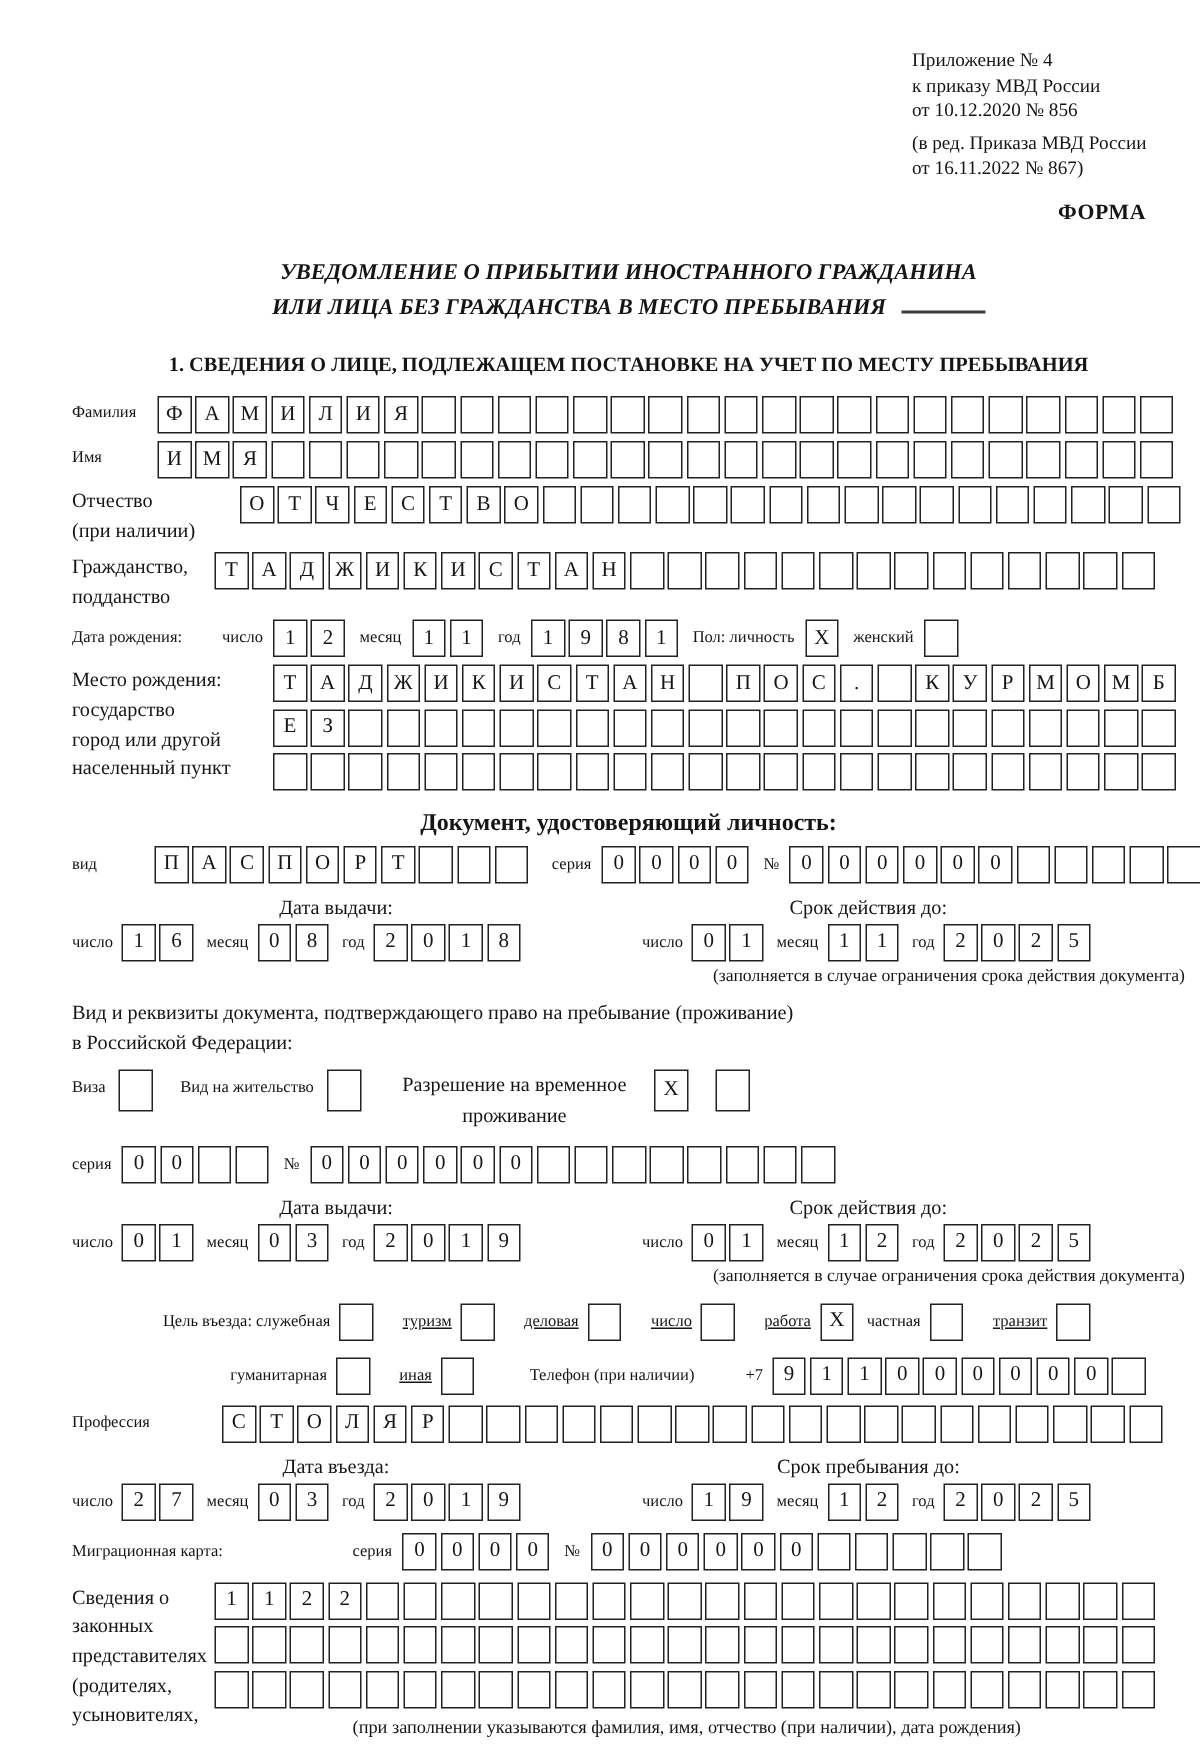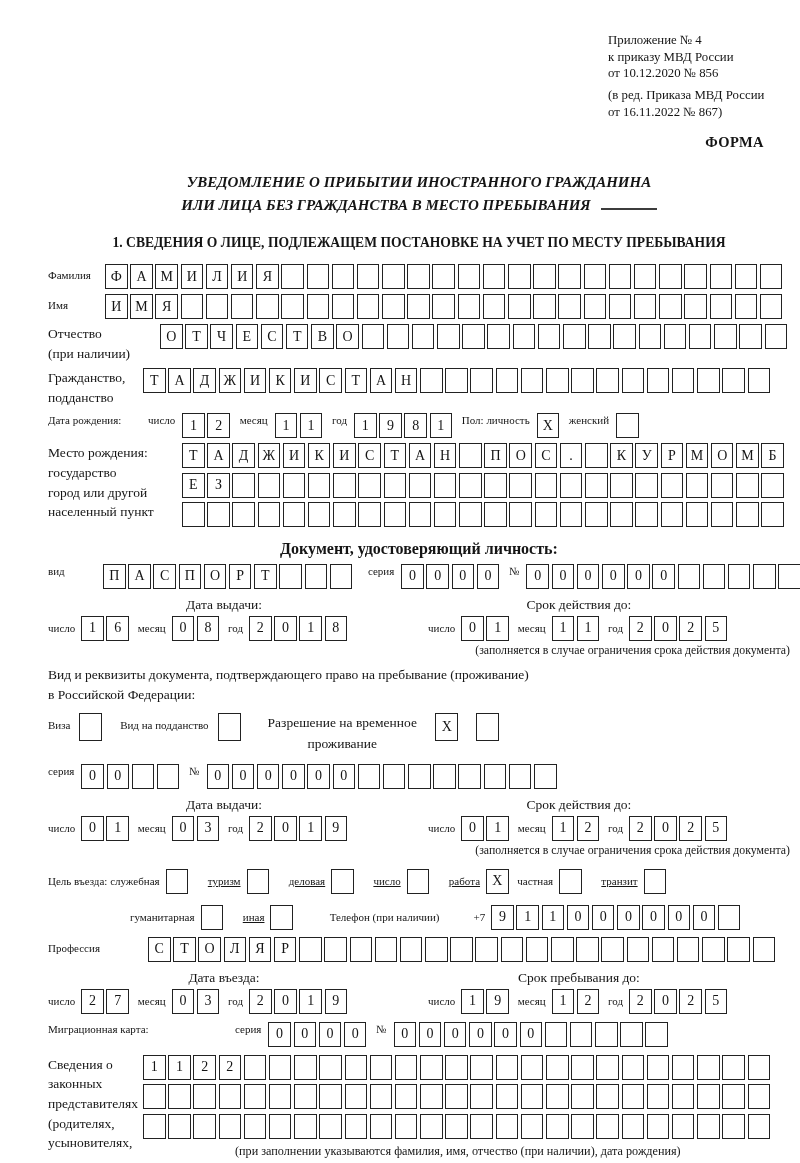--- a/index.html
+++ b/index.html
@@ -23,42 +23,42 @@
   .w57{width:57px}.w95{width:95px}.w100{width:100px}.w112{width:112px}.w134{width:134px}.w150{width:152px}
 
   .cells{display:flex;flex:none;}
   .cell{box-sizing:border-box;flex:none;width:22.5px;height:25px;border:1.6px solid #222;
         margin-right:2.7px;display:flex;align-items:center;justify-content:center;
         font-size:14px;background:#fff;}
   .cell.big{width:23px;height:28px;}
 
   .colcells .cells{margin-bottom:4.5px;}
 
-  .irow{display:flex;gap:7px;margin-top:6px;}
+  .irow{display:flex;align-items:center;gap:7px;margin-top:6px;}
   .irow .rl{padding-top:0;}
 
   .center-bold{margin-top:8px;text-align:center;font-weight:bold;font-size:16px;}
 
   .dates{display:flex;margin-top:8px;align-items:flex-start;}
   .dg-left{width:352px;flex:none;}
   .dg-right{margin-left:28px;}
   .dtitle{text-align:center;font-size:13.5px;margin-bottom:3px;}
   .dfields{display:flex;align-items:center;gap:6px;font-size:13.5px;}
   .note{font-size:11.8px;text-align:right;margin-top:2px;}
 
   .plain{font-size:13.5px;margin-top:7px;line-height:1.5;}
 
   .permits{display:flex;align-items:flex-start;margin-top:8px;gap:15px;font-size:13.5px;}
   .permit{display:flex;align-items:flex-start;gap:9px;}
   .permit .rl{padding-top:5px;}
   .ptext{text-align:center;line-height:1.5;padding-top:0;}
   .pt-rvp{width:168px;}
   .pt-edu{width:180px;}
 
-  .purpose{display:flex;align-items:center;gap:6px;margin-top:11px;font-size:13.5px;}
+  .purpose{display:flex;align-items:center;gap:6px;margin-top:11px;font-size:13.5px;justify-content:center;}
   .opt{margin-left:11px;text-decoration:underline;}
   .indent82{margin-left:82px;}
   .ml28{margin-left:28px;}
 
   .repscap{font-size:12.2px;text-align:center;margin-top:5px;}
 </style>
 </head>
 <body>
 
 <div class="page">
@@ -425,21 +425,21 @@
   </div>
 
   <div class="permits">
     <div class="permit">
       <span class="rl">Виза</span>
       <span class="cells">
           <span class="cell big"></span>
         </span>
     </div>
     <div class="permit">
-      <span class="rl">Вид на подданство</span>
+      <span class="rl">Вид на жительство</span>
       <span class="cells">
           <span class="cell big"></span>
         </span>
     </div>
     <div class="permit">
       <span class="ptext pt-rvp">Разрешение на временное проживание</span>
       <span class="cells">
           <span class="cell big">X</span>
         </span>
     </div>

